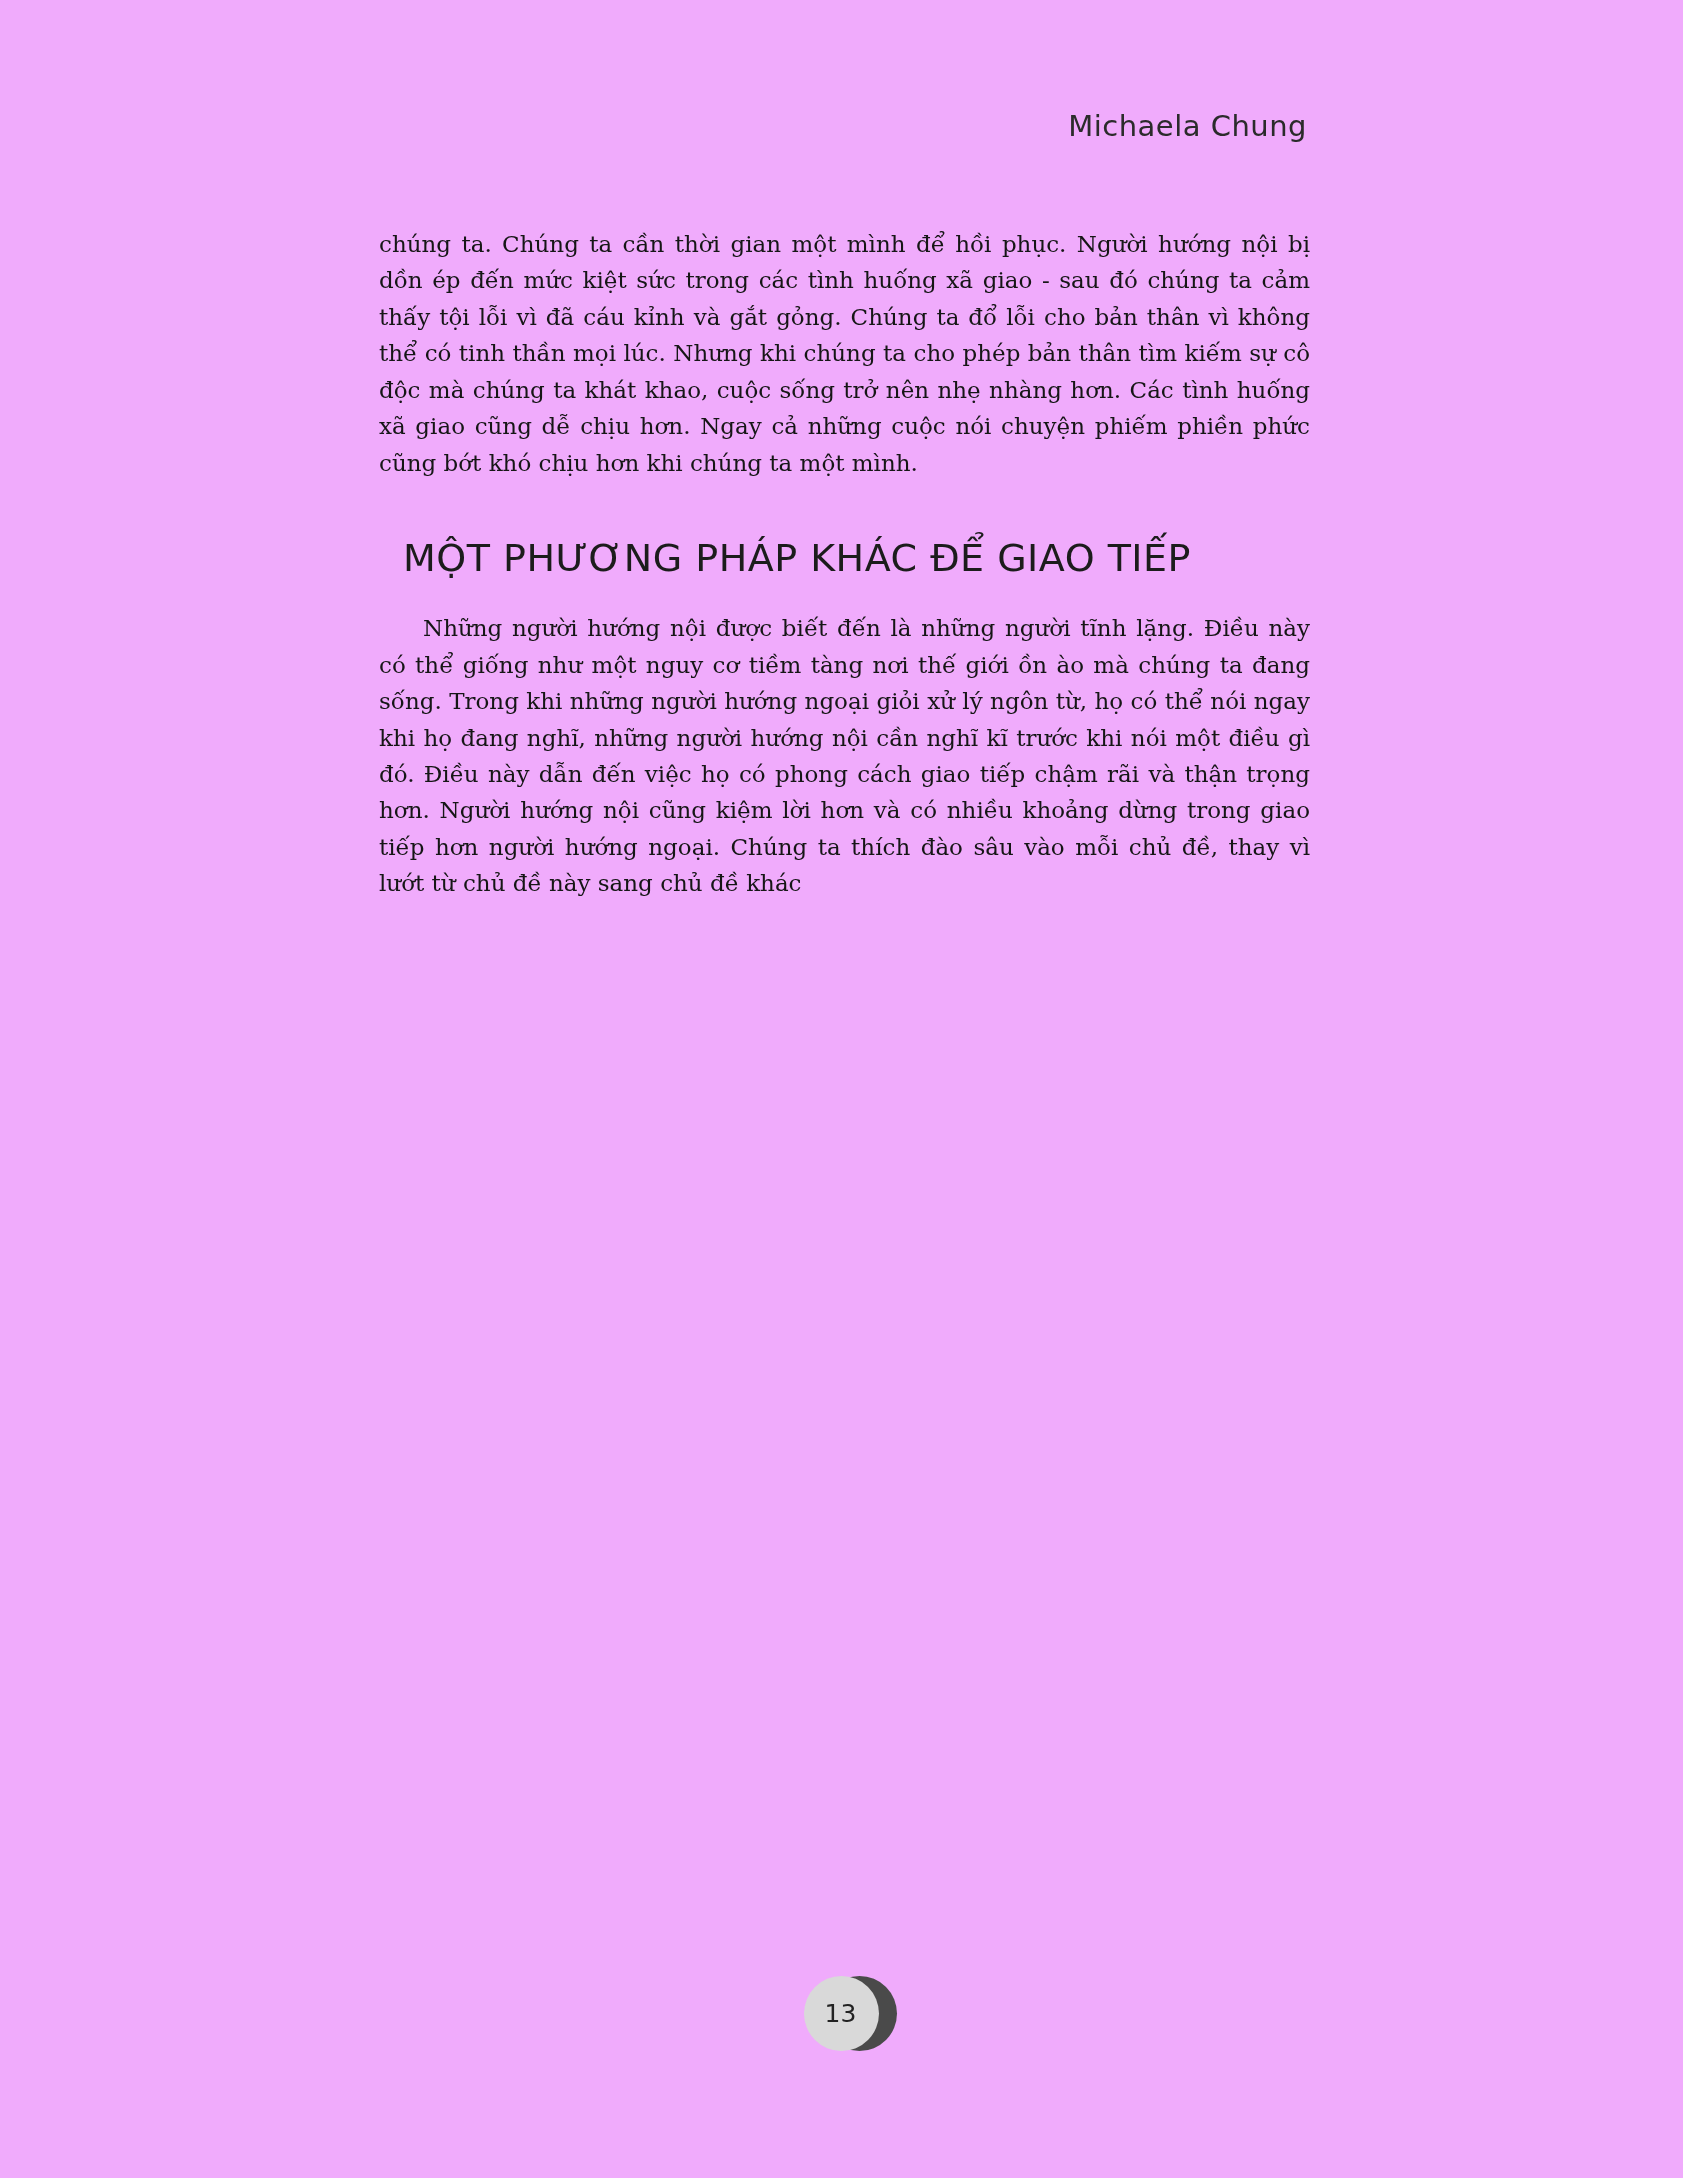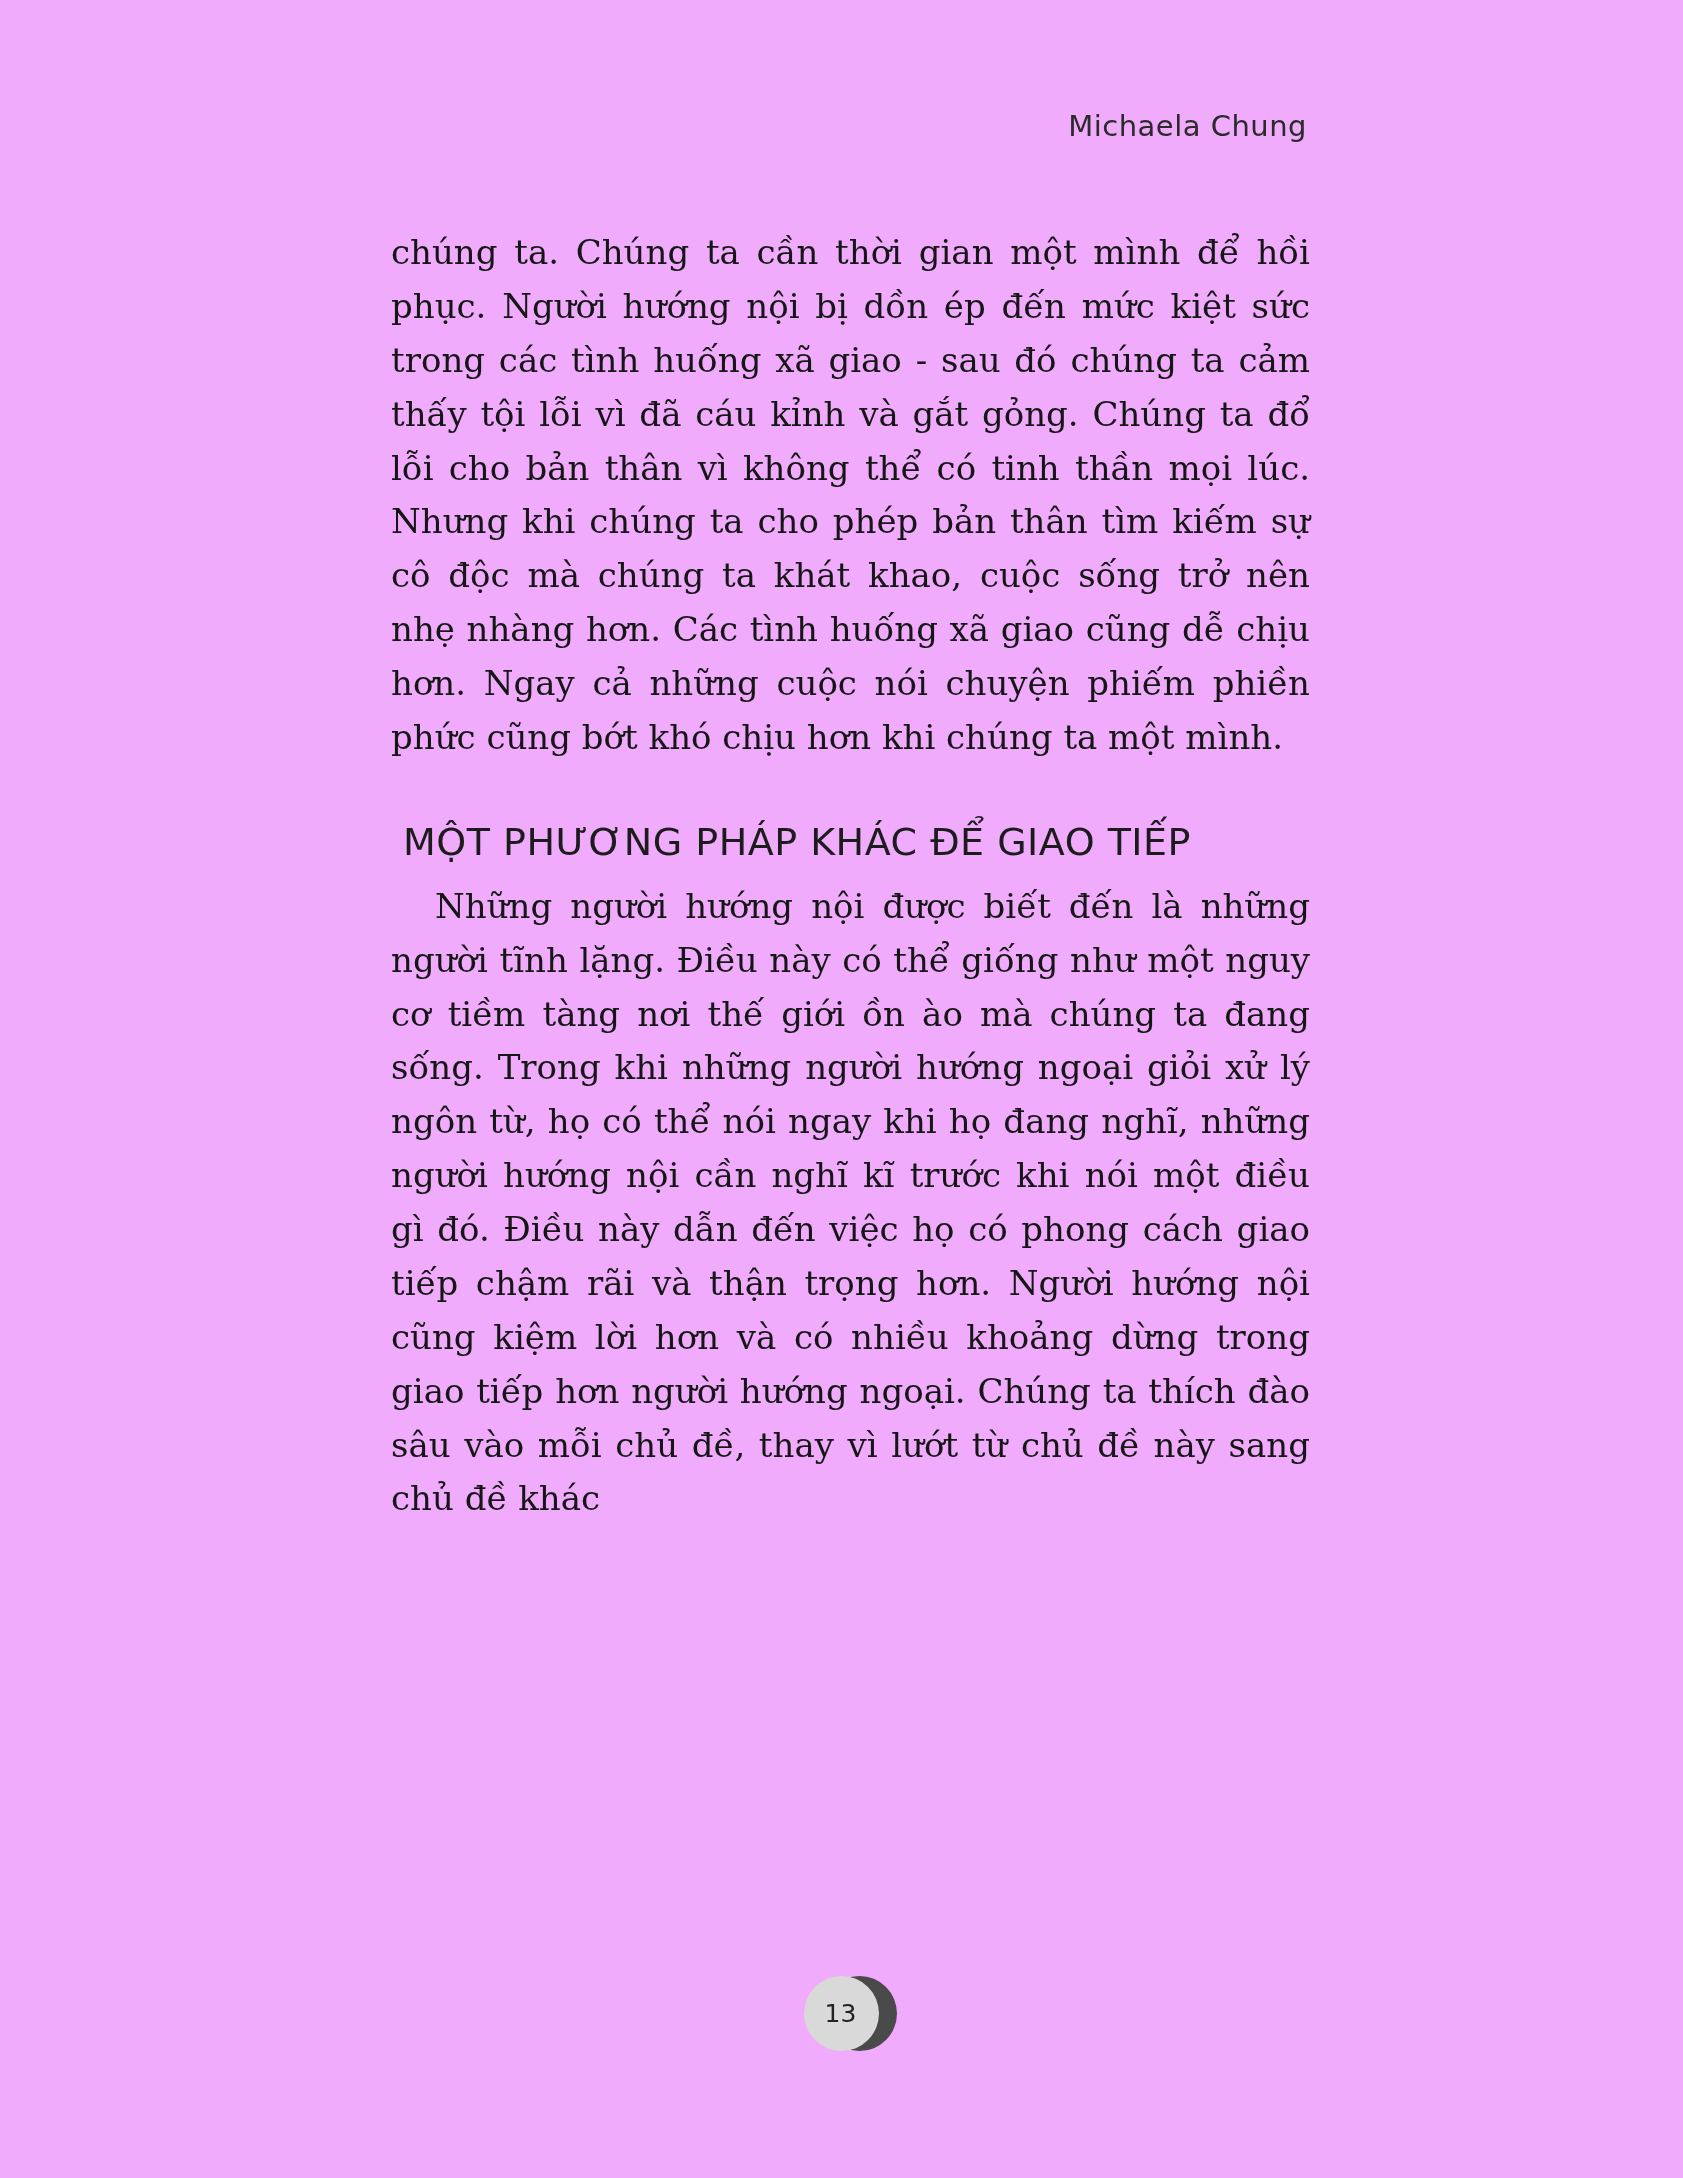--- a/index.html
+++ b/index.html
@@ -34,41 +34,41 @@
     letter-spacing: 0.5px;
     color: #2b2b2b;
   }
   .body-col {
     position: absolute;
     left: 379px;
     top: 226px;
     width: 931px;
   }
   p.para {
-    margin: 0 0 0 12px;
-    font-size: 34px;
+    margin: 0 0 0 0;
+    font-size: 23px;
     line-height: 1.585;
     text-align: justify;
     text-justify: inter-word;
     color: #161616;
     hyphens: none;
   }
   p.para.first {
     text-indent: 0;
   }
   p.para.indent {
     text-indent: 44px;
   }
   h2.section-title {
     font-family: "DejaVu Sans", sans-serif;
     font-size: 38px;
     font-weight: 400;
     letter-spacing: 0.5px;
     color: #1c1c1c;
-    margin: 55px 0 16px 24px;
+    margin: 55px 0 30px 24px;
     text-transform: uppercase;
   }
   .folio {
     position: absolute;
     left: 0;
     right: 0;
     bottom: 127px;
     height: 75px;
     display: flex;
     align-items: flex-start;

